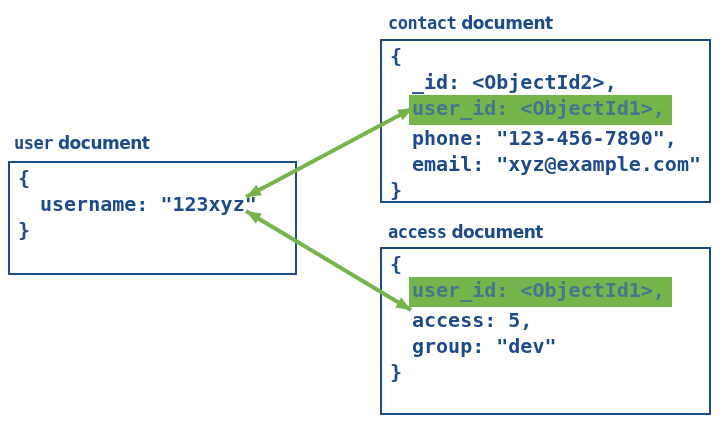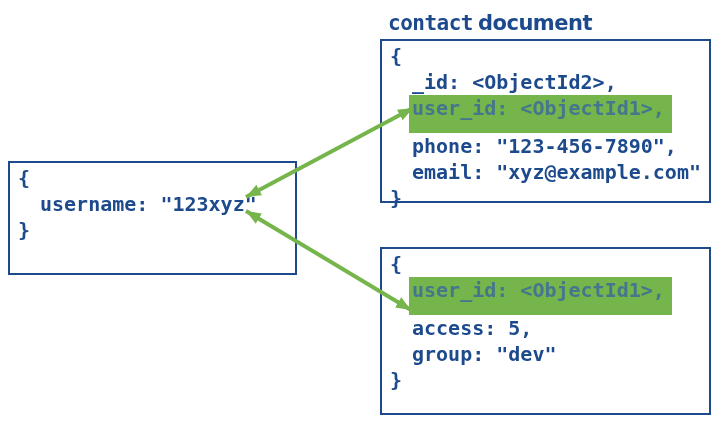--- a/index.html
+++ b/index.html
@@ -15,21 +15,21 @@
     width: 720px;
     height: 438px;
     background: var(--bg);
     overflow: hidden;
     font-family: "DejaVu Sans Mono", monospace;
   }
   .doc-title {
     position: absolute;
     white-space: nowrap;
     color: var(--navy);
-    font-size: 21px;
+    font-size: 17px;
     line-height: 22px;
   }
   .doc-title .t-code {
     font-family: "DejaVu Sans Mono", monospace;
     font-weight: bold;
     letter-spacing: -0.5px;
   }
   .doc-title .t-word {
     font-family: "DejaVu Sans", "Liberation Sans", sans-serif;
     font-weight: bold;
@@ -48,21 +48,21 @@
     font-size: 20px;
     line-height: 26px;
     color: var(--navy);
     white-space: nowrap;
   }
   .code-line.indent { padding-left: 22px; }
   .hl {
     display: inline-block;
     background: var(--green);
     color: var(--highlight-text);
-    padding: 0 7px 12px 3px;
+    padding: 0 7px 4px 3px;
     margin-left: -3px;
   }
   .arrow-layer {
     position: absolute;
     left: 0; top: 0;
     width: 720px; height: 438px;
     pointer-events: none;
     z-index: 10;
   }
   .arrow-line { stroke: var(--green); stroke-width: 4; }
@@ -78,26 +78,32 @@
   </div>
   <div class="doc-box" style="left:380px; top:39px; width:331px; height:164px;">
     <div class="code-line">{</div>
     <div class="code-line indent">_id: &lt;ObjectId2&gt;,</div>
     <div class="code-line indent"><span class="hl">user_id: &lt;ObjectId1&gt;,</span></div>
     <div class="code-line indent">phone: "123-456-7890",</div>
     <div class="code-line indent">email: "xyz@example.com"</div>
     <div class="code-line">}</div>
   </div>
 
+  <div class="doc-title" style="left:14px; top:132px;">
+    <span class="t-code">user</span><span class="t-word">document</span>
+  </div>
   <div class="doc-box" style="left:8px; top:161px; width:289px; height:114px;">
     <div class="code-line">{</div>
     <div class="code-line indent">username: "123xyz"</div>
     <div class="code-line">}</div>
   </div>
 
+  <div class="doc-title" style="left:388px; top:221px;">
+    <span class="t-code">access</span><span class="t-word">document</span>
+  </div>
   <div class="doc-box" style="left:380px; top:247px; width:331px; height:168px;">
     <div class="code-line">{</div>
     <div class="code-line indent"><span class="hl">user_id: &lt;ObjectId1&gt;,</span></div>
     <div class="code-line indent">access: 5,</div>
     <div class="code-line indent">group: "dev"</div>
     <div class="code-line">}</div>
   </div>
 
   <svg class="arrow-layer" viewBox="0 0 720 438">
     <defs>

